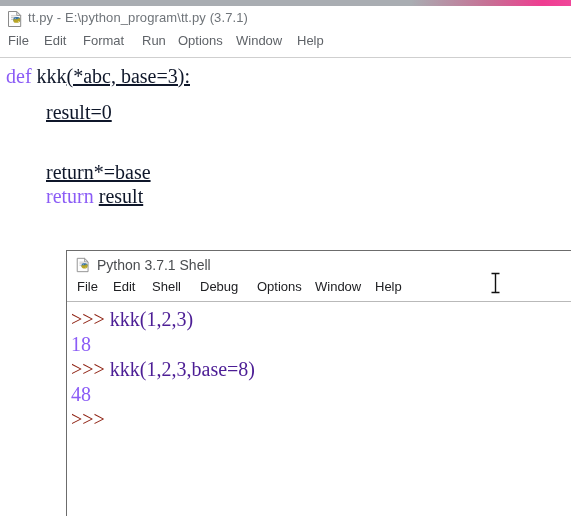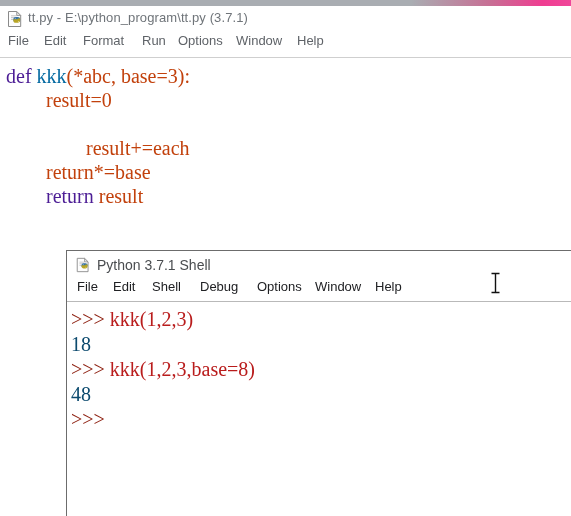--- a/index.html
+++ b/index.html
@@ -86,23 +86,23 @@
     font-family: "Liberation Serif", serif;
     font-size: 20px;
     line-height: 24px;
     color: #000000;
   }
   .code-line {
     position: absolute;
     left: 6px;
     white-space: pre;
   }
-  .kw      { color: #4c1d95; }
-  .fname   { color: #0369a1; }
-  .plain   { color: #c2410c; }
+  .kw      { color: #8b5cf6; }
+  .fname   { color: #0f172a; }
+  .plain   { color: #0f172a; text-decoration: underline; }
 
   
   #shell-window {
     position: absolute;
     left: 66px; top: 250px;
     width: 512px;
     height: 266px;
     background: #ffffff;
     border-left: 1px solid #6c6c6c;
     border-top: 1px solid #6c6c6c;
@@ -156,22 +156,22 @@
     font-size: 20px;
     line-height: 25px;
     padding: 5px 0 0 4px;
     box-sizing: border-box;
   }
   .shell-line {
     white-space: pre;
     height: 25px;
   }
   .prompt { color: #8b1a0a; }
-  .result { color: #0c4a6e; }
-  .cmd    { color: #b91c1c; }
+  .result { color: #8b5cf6; }
+  .cmd    { color: #4c1d95; }
 
   
   #text-cursor {
     position: absolute;
     left: 490px;
     top: 272px;
     width: 11px;
     height: 22px;
   }
 </style>
@@ -203,22 +203,21 @@
       <span class="menu-item-editor" style="left: 83px;">Format</span>
       <span class="menu-item-editor" style="left: 142px;">Run</span>
       <span class="menu-item-editor" style="left: 178px;">Options</span>
       <span class="menu-item-editor" style="left: 236px;">Window</span>
       <span class="menu-item-editor" style="left: 297px;">Help</span>
     </div>
   <div id="editor-menu-divider"></div>
 
   <div id="code-area">
       <div class="code-line" style="top: 6px; padding-left: 0px;"><span class="kw">def </span><span class="fname">kkk</span><span class="plain">(*abc, base=3):</span></div>
-      <div class="code-line" style="top: 30px; padding-left: 40px;"><span class="plain">result=0</span></div>
-      <div class="code-line" style="top: 78px; padding-left: 80px;"><span class="plain">result+=each</span></div>
+      <div class="code-line" style="top: 42px; padding-left: 40px;"><span class="plain">result=0</span></div>
       <div class="code-line" style="top: 102px; padding-left: 40px;"><span class="plain">return*=base</span></div>
       <div class="code-line" style="top: 126px; padding-left: 40px;"><span class="kw">return </span><span class="plain">result</span></div>
     </div>
 
 </div>
 
 <div id="shell-window">
 
   <div id="shell-titlebar">
     <span class="shell-icon">

